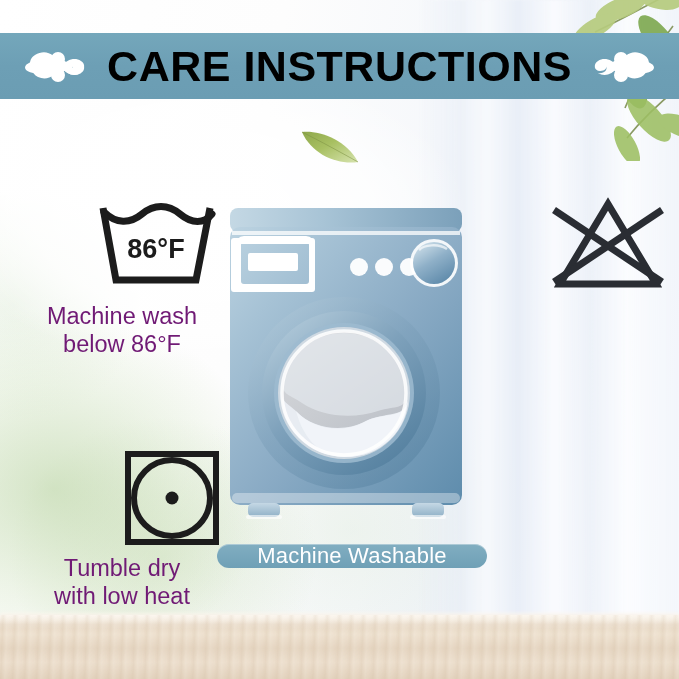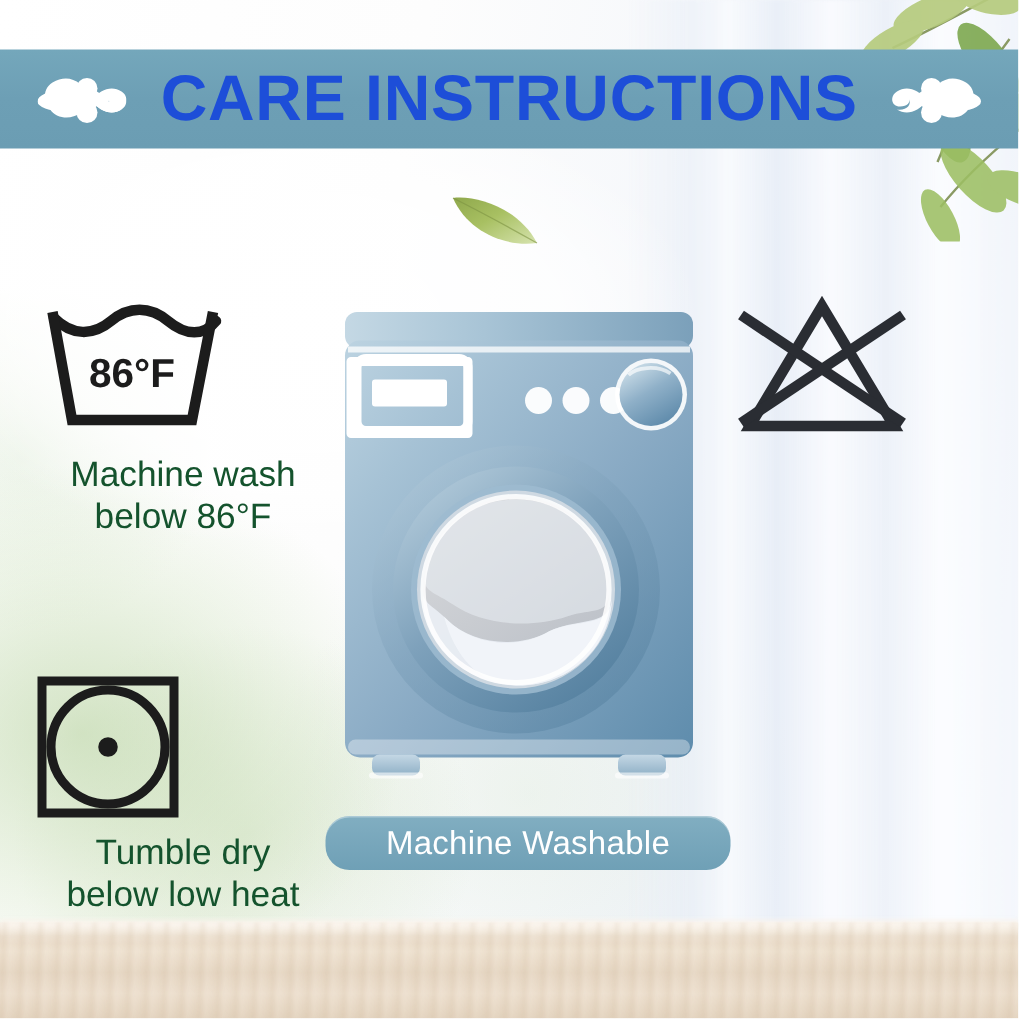--- a/index.html
+++ b/index.html
@@ -110,21 +110,21 @@
     width: 679px; height: 66px;
     background: linear-gradient(180deg, #74a7bb 0%, #6d9fb5 50%, #6b9db3 100%);
   }
   .banner-title {
     position: absolute;
     left: 0; top: 33px;
     width: 679px; height: 66px;
     display: flex;
     align-items: center;
     justify-content: center;
-    color: #1d4ed8;
+    color: #000000;
     font-family: "Liberation Sans", sans-serif;
     font-weight: bold;
     font-size: 43px;
     letter-spacing: 0.5px;
     white-space: nowrap;
   }
   .ornament {
     position: absolute;
     top: 45px;
     width: 72px; height: 44px;
@@ -133,27 +133,27 @@
   .ornament.right { left: 582px; }
 
   
   .care-cell {
     position: absolute;
     width: 200px;
     text-align: center;
   }
   .care-cell .sym-wrap {
     display: flex;
-    justify-content: flex-start;
+    justify-content: flex-end;
     align-items: flex-end;
     height: 100px;
   }
   .care-cell .caption {
     margin-top: 6px;
-    color: #14532d;
+    color: #701a75;
     font-family: "Liberation Sans", sans-serif;
     font-size: 23.5px;
     line-height: 1.21;
     white-space: pre-line;
   }
 
   #cell-wash   { left: 22px;  top: 196px; }
   #cell-bleach { left: 478px; top: 196px; }
   #cell-dry    { left: 22px;  top: 448px; }
   #cell-iron   { left: 478px; top: 448px; }
@@ -162,21 +162,21 @@
   .machine {
     position: absolute;
     left: 226px; top: 205px;
     width: 240px; height: 320px;
   }
 
   
   .badge {
     position: absolute;
     left: 217px; top: 544px;
-    width: 270px; height: 36px;
+    width: 270px; height: 24px;
     border-radius: 16px;
     background: linear-gradient(180deg, #81aec1 0%, #77a6bb 55%, #6fa0b6 100%);
     display: flex;
     align-items: center;
     justify-content: center;
     color: #ffffff;
     font-family: "Liberation Sans", sans-serif;
     font-size: 22px;
     letter-spacing: 0.2px;
     box-shadow: inset 0 1px 0 rgba(255,255,255,0.35);
@@ -284,21 +284,21 @@
 
   <div class="care-cell" id="cell-dry">
     <div class="sym-wrap">
       <svg width="100" height="100" viewBox="0 0 100 100">
         <rect x="6" y="6" width="88" height="88" fill="none" stroke="#1c1c1c" stroke-width="6"></rect>
         <circle cx="50" cy="50" r="38" fill="none" stroke="#1c1c1c" stroke-width="6"></circle>
         <circle cx="50" cy="50" r="6.5" fill="#1c1c1c"></circle>
       </svg>
     </div>
     <div class="caption">Tumble dry
-below low heat</div>
+with low heat</div>
   </div>
 
 
   <svg class="machine" viewBox="0 0 240 320">
     <defs>
       <linearGradient id="bodyG" x1="0" y1="0" x2="1" y2="1">
         <stop offset="0%" stop-color="#bcd3e1"></stop>
         <stop offset="22%" stop-color="#a6c2d5"></stop>
         <stop offset="55%" stop-color="#89aac4"></stop>
         <stop offset="100%" stop-color="#5e8cac"></stop>

